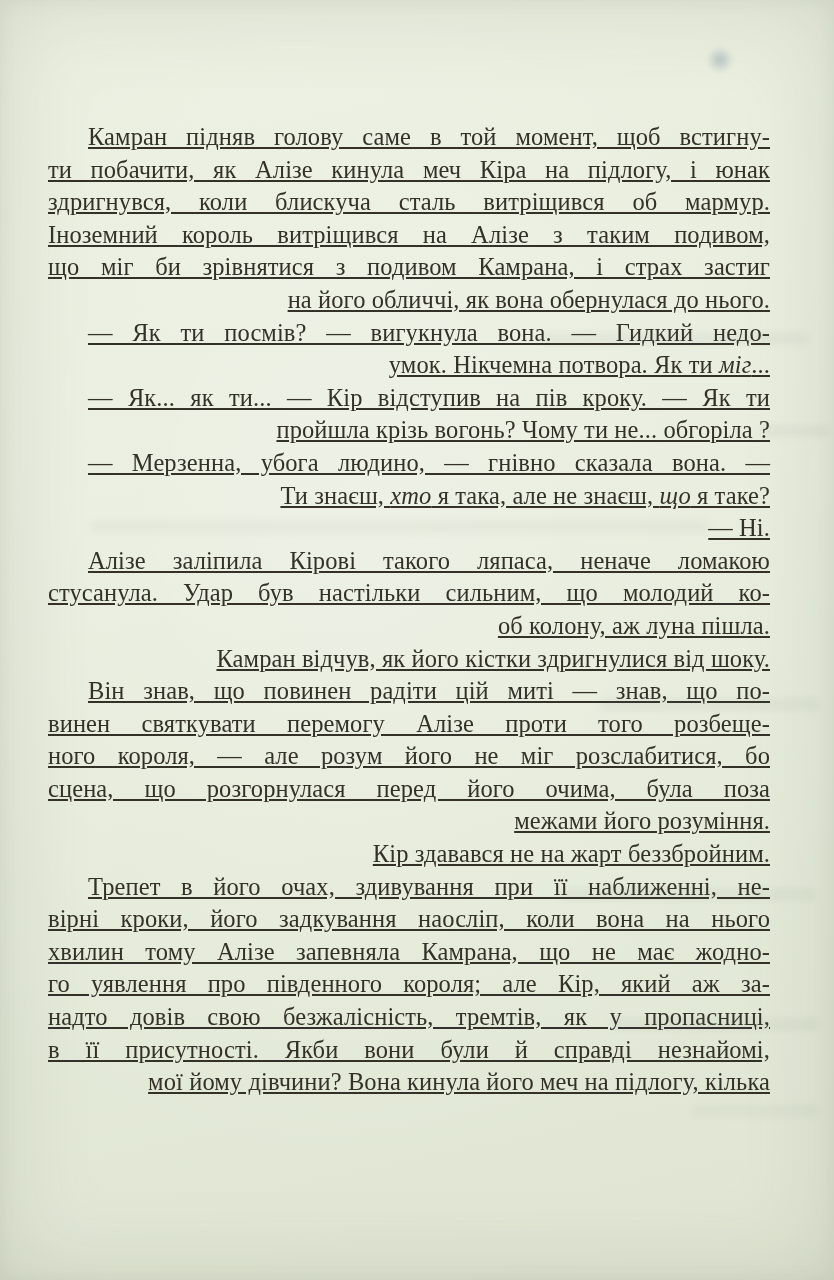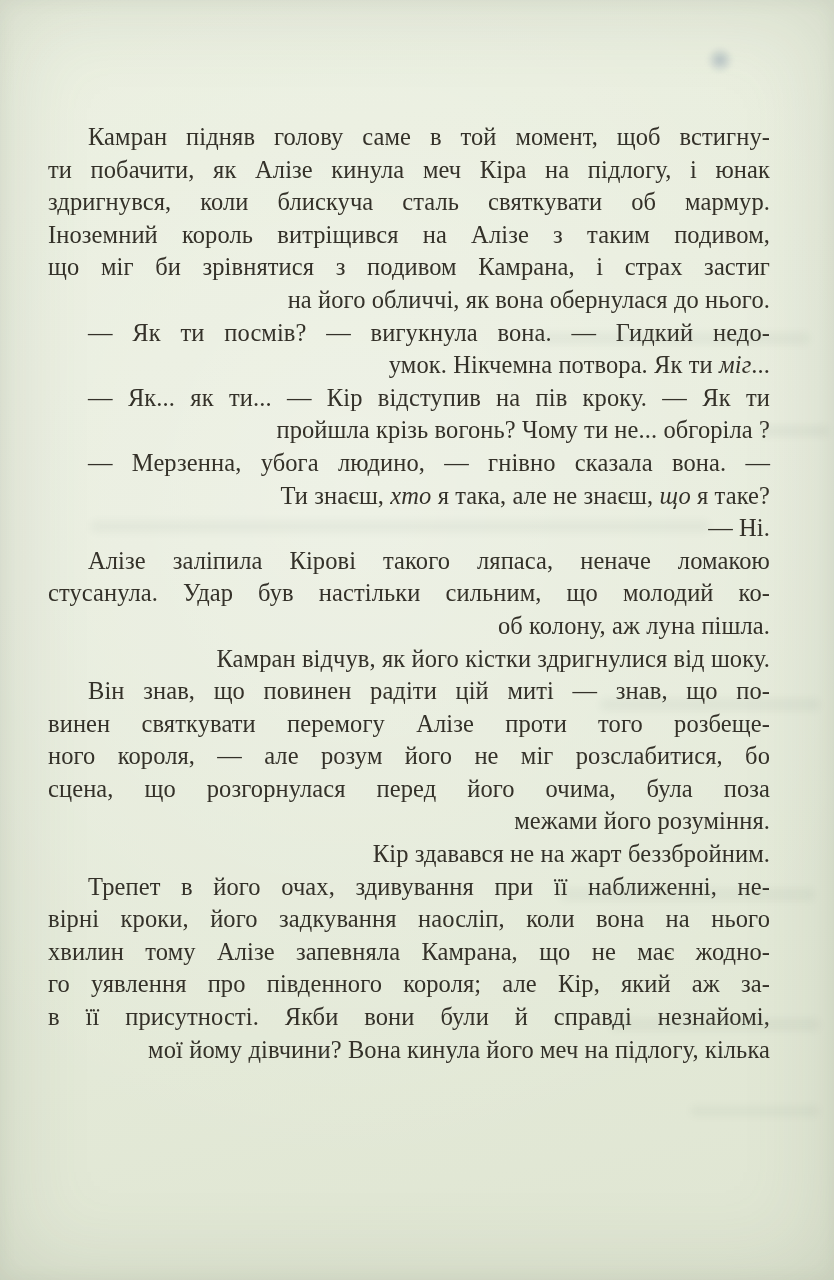--- a/index.html
+++ b/index.html
@@ -32,21 +32,21 @@
   .text-block {
     position: absolute;
     left: 48px;
     top: 121px;
     width: 722px;
     color: #343129;
     font-size: 24.5px;
     line-height: 32.6px;
     letter-spacing: 0.1px;
   }
-  .para { margin: 0; }
+  .para { margin: 0; text-decoration: underline; }
   .line {
     text-align: right;
     white-space: nowrap;
   }
   .line.just {
     white-space: normal;
     text-align: justify;
     text-align-last: justify;
   }
   .line.first { text-indent: 40px; }
@@ -74,21 +74,21 @@
 </style>
 </head>
 <body>
 
 <div class="page">
   <span class="ink-blob"></span>
   <div class="text-block" style="color: rgb(52, 49, 41);">
       <div class="para">
         <div class="line just first"><span>Камран підняв голову саме в той момент, щоб встигну-</span></div>
         <div class="line just"><span>ти побачити, як Алізе кинула меч Кіра на підлогу, і юнак</span></div>
-        <div class="line just"><span>здригнувся, коли блискуча сталь святкувати об мармур.</span></div>
+        <div class="line just"><span>здригнувся, коли блискуча сталь витріщився об мармур.</span></div>
         <div class="line just"><span>Іноземний король витріщився на Алізе з таким подивом,</span></div>
         <div class="line just"><span>що міг би зрівнятися з подивом Камрана, і страх застиг</span></div>
         <div class="line"><span>на його обличчі, як вона обернулася до нього.</span></div>
       </div>
       <div class="para">
         <div class="line just first"><span>— Як ти посмів? — вигукнула вона. — Гидкий недо-</span></div>
         <div class="line"><span>умок. Нікчемна потвора. Як ти </span><i>міг</i><span>...</span></div>
       </div>
       <div class="para">
         <div class="line just first"><span>— Як... як ти... — Кір відступив на пів кроку. — Як ти</span></div>
@@ -117,20 +117,21 @@
         <div class="line"><span>межами його розуміння.</span></div>
       </div>
       <div class="para">
         <div class="line first"><span>Кір здавався не на жарт беззбройним.</span></div>
       </div>
       <div class="para">
         <div class="line just first"><span>Трепет в його очах, здивування при її наближенні, не-</span></div>
         <div class="line just"><span>вірні кроки, його задкування наосліп, коли вона на нього</span></div>
         <div class="line just"><span>хвилин тому Алізе запевняла Камрана, що не має жодно-</span></div>
         <div class="line just"><span>го уявлення про південного короля; але Кір, який аж за-</span></div>
+        <div class="line just"><span>надто довів свою безжалісність, тремтів, як у пропасниці,</span></div>
         <div class="line just"><span>в її присутності. Якби вони були й справді незнайомі,</span></div>
         <div class="line"><span>мої йому дівчини? Вона кинула його меч на підлогу, кілька</span></div>
       </div>
     </div>
 <div class="artifact" style="left: 540px; top: 332px; width: 270px; height: 13px; opacity: 0.06;"></div>
     <div class="artifact" style="left: 760px; top: 425px; width: 70px; height: 12px; opacity: 0.06;"></div>
     <div class="artifact" style="left: 90px; top: 520px; width: 620px; height: 13px; opacity: 0.05;"></div>
     <div class="artifact" style="left: 600px; top: 698px; width: 220px; height: 13px; opacity: 0.06;"></div>
     <div class="artifact" style="left: 560px; top: 888px; width: 255px; height: 13px; opacity: 0.06;"></div>
     <div class="artifact" style="left: 610px; top: 1018px; width: 210px; height: 13px; opacity: 0.06;"></div>

